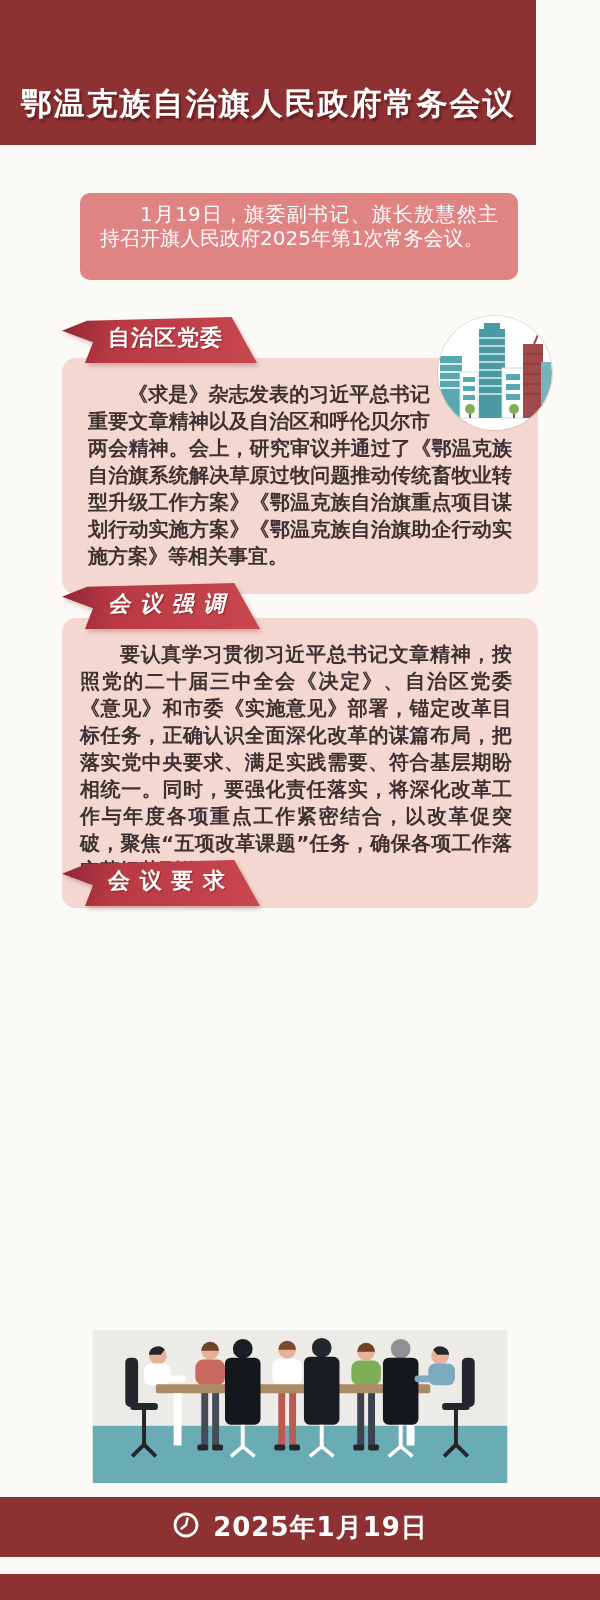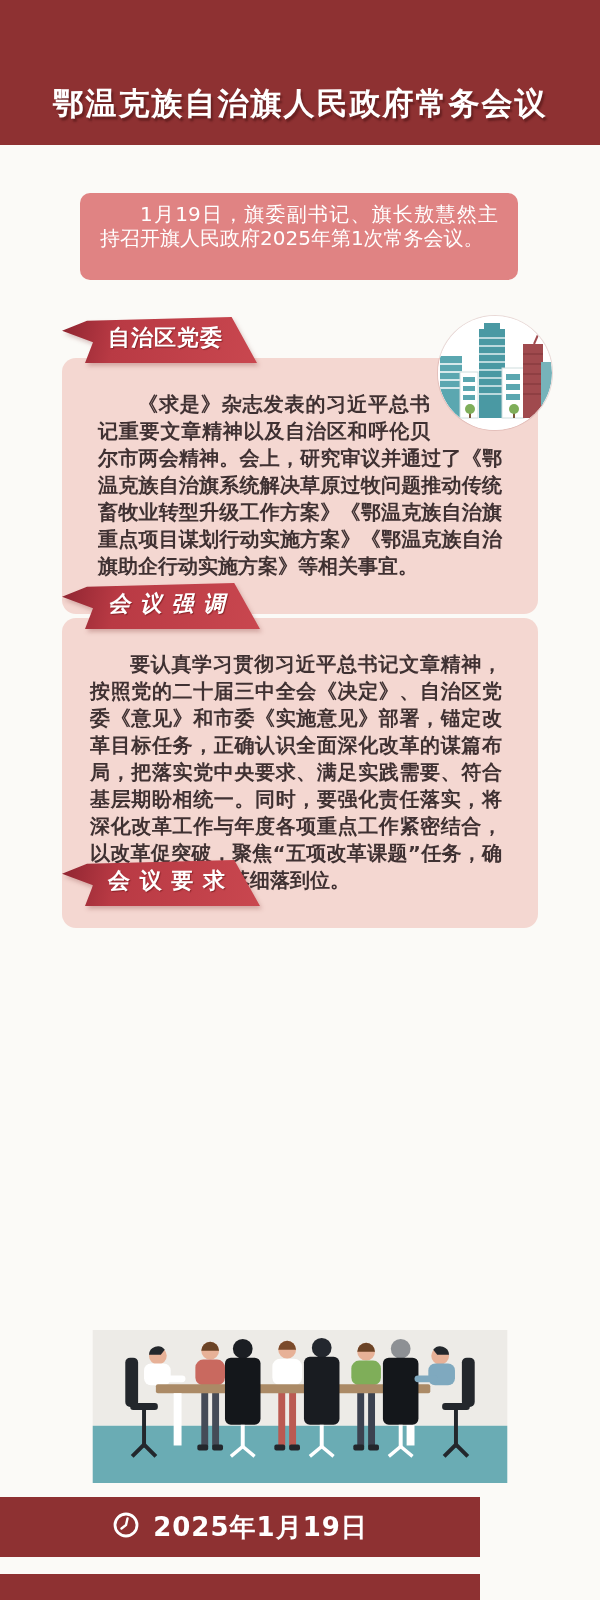--- a/index.html
+++ b/index.html
@@ -3,21 +3,21 @@
 <meta charset="utf-8">
 <style>
   html,body{margin:0;padding:0;background:#ffffff;}
   .page{
     position:relative;width:600px;height:1600px;margin:0 auto;
     background:#fbfaf7;overflow:hidden;
     font-family:"DejaVu Sans","Liberation Sans",sans-serif;
   }
   
   .header{
-    position:absolute;top:0;left:0;width:600px;height:145px;
+    position:absolute;top:0;left:0;width:536px;height:145px;
     background:#8e3132;box-sizing:border-box;
     display:flex;justify-content:center;align-items:flex-end;padding-bottom:20px;
   }
   .title{
     color:#ffffff;font-size:31px;font-weight:bold;letter-spacing:2px;white-space:nowrap;
     text-shadow:2px 3px 2px rgba(56,10,10,.45);
   }
   
   .intro-box{
     position:absolute;left:80px;top:193px;width:438px;height:87px;
@@ -37,31 +37,31 @@
     color:#ffffff;font-size:22px;font-weight:bold;letter-spacing:1px;white-space:nowrap;
     text-shadow:1px 1px 1px rgba(90,10,10,.5);
   }
   
   .content-box{
     position:absolute;left:62px;width:476px;background:#f4d7d1;border-radius:14px;
     box-sizing:border-box;padding:15px 18px 16px 18px;
     color:#3f3132;font-size:20px;line-height:27px;font-weight:600;text-align:justify;
   }
   .box1{top:358px;} .box2{top:618px;padding-left:10px;} .box3{top:913px;}
-  .content-box p{margin:18px;text-indent:2em;}
+  .content-box p{margin:8px;text-indent:2em;}
   .circle-spacer{float:right;width:90px;height:58px;}
   
   .city-circle{
     position:absolute;left:438px;top:316px;width:114px;height:114px;border-radius:50%;
     z-index:3;overflow:hidden;background:#ffffff;box-shadow:0 0 0 1px rgba(180,120,120,.25);
   }
   
   .illu{position:absolute;left:90px;top:1330px;width:420px;height:153px;}
   
-  .footer-bar{position:absolute;left:0;width:480px;background:#8e3132;}
+  .footer-bar{position:absolute;left:0;width:600px;background:#8e3132;}
   .bar1{top:1497px;height:60px;display:flex;align-items:center;justify-content:center;gap:13px;}
   .bar2{top:1574px;height:26px;}
   .date{color:#ffffff;font-size:26px;font-weight:bold;letter-spacing:1px;}
 </style>
 </head>
 <body>
 
 <div class="page">
 
   <div class="header">

